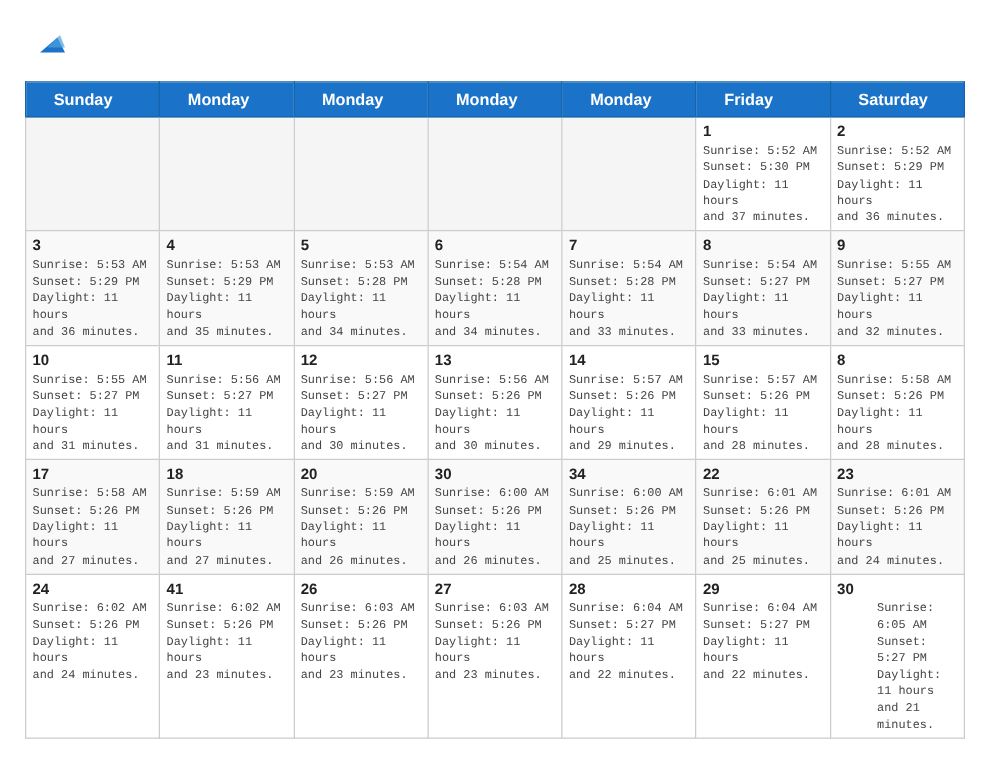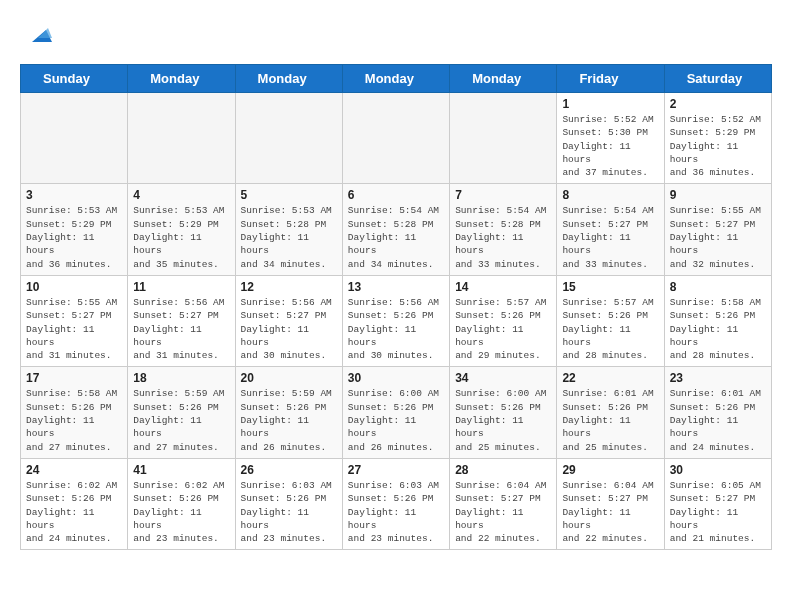--- a/index.html
+++ b/index.html
@@ -334,21 +334,21 @@
           </td>
           <td>
             <div class="day-num">29</div>
             <div class="day-detail" style="white-space: pre-line;">Sunrise: 6:04 AM
 Sunset: 5:27 PM
 Daylight: 11 hours
 and 22 minutes.</div>
           </td>
           <td>
             <div class="day-num">30</div>
-            <div class="day-detail" style="white-space: pre-line;">Sunrise: 6:05 AM
+            <div class="day-detail" style="white-space: pre-line; margin-left: 32px;">Sunrise: 6:05 AM
 Sunset: 5:27 PM
 Daylight: 11 hours
 and 21 minutes.</div>
           </td>
         </tr>
       </tbody>
   </table>
 </div>
 
 </body></html>

